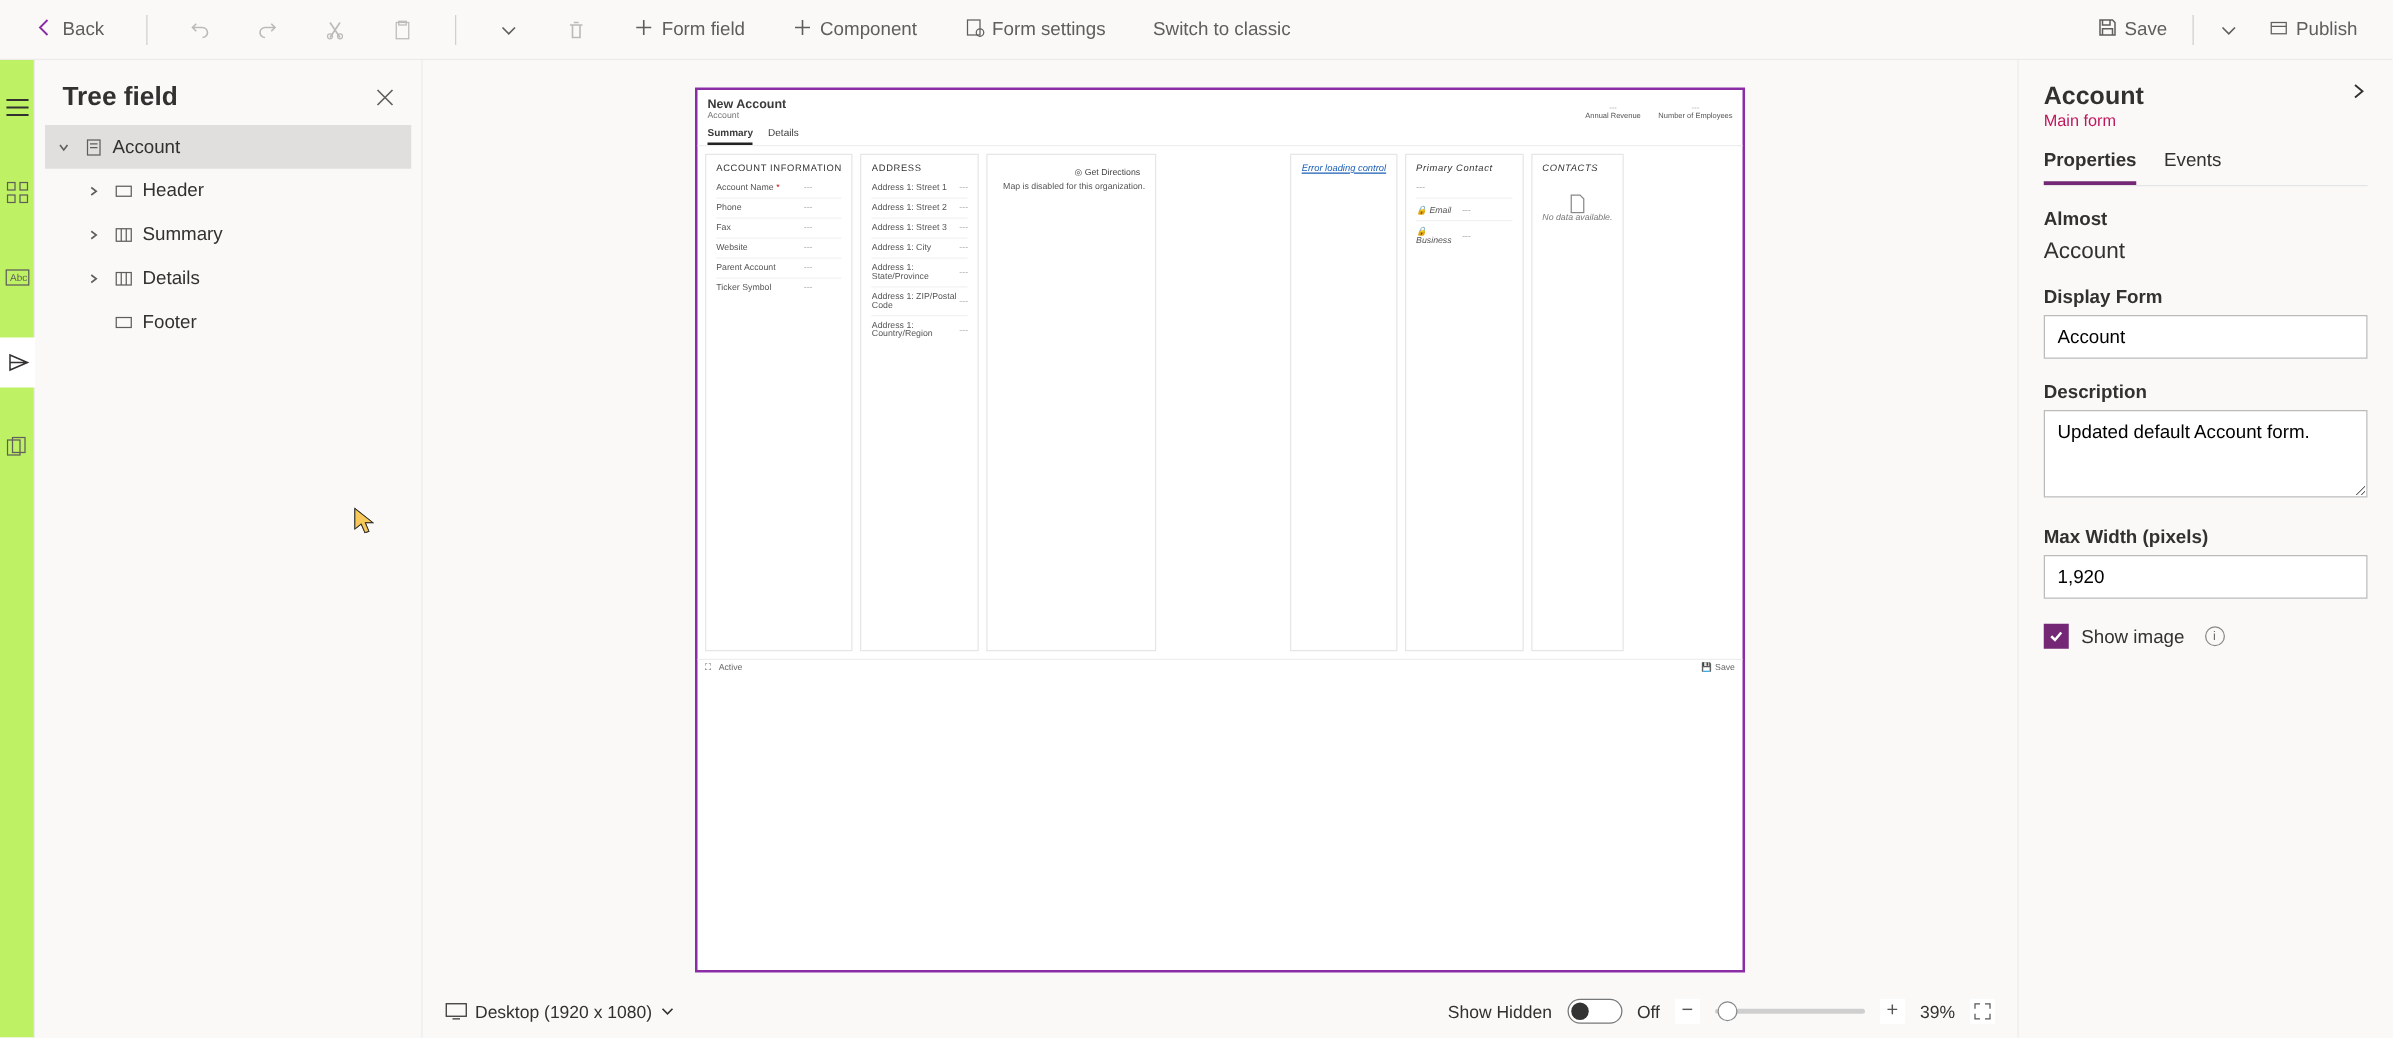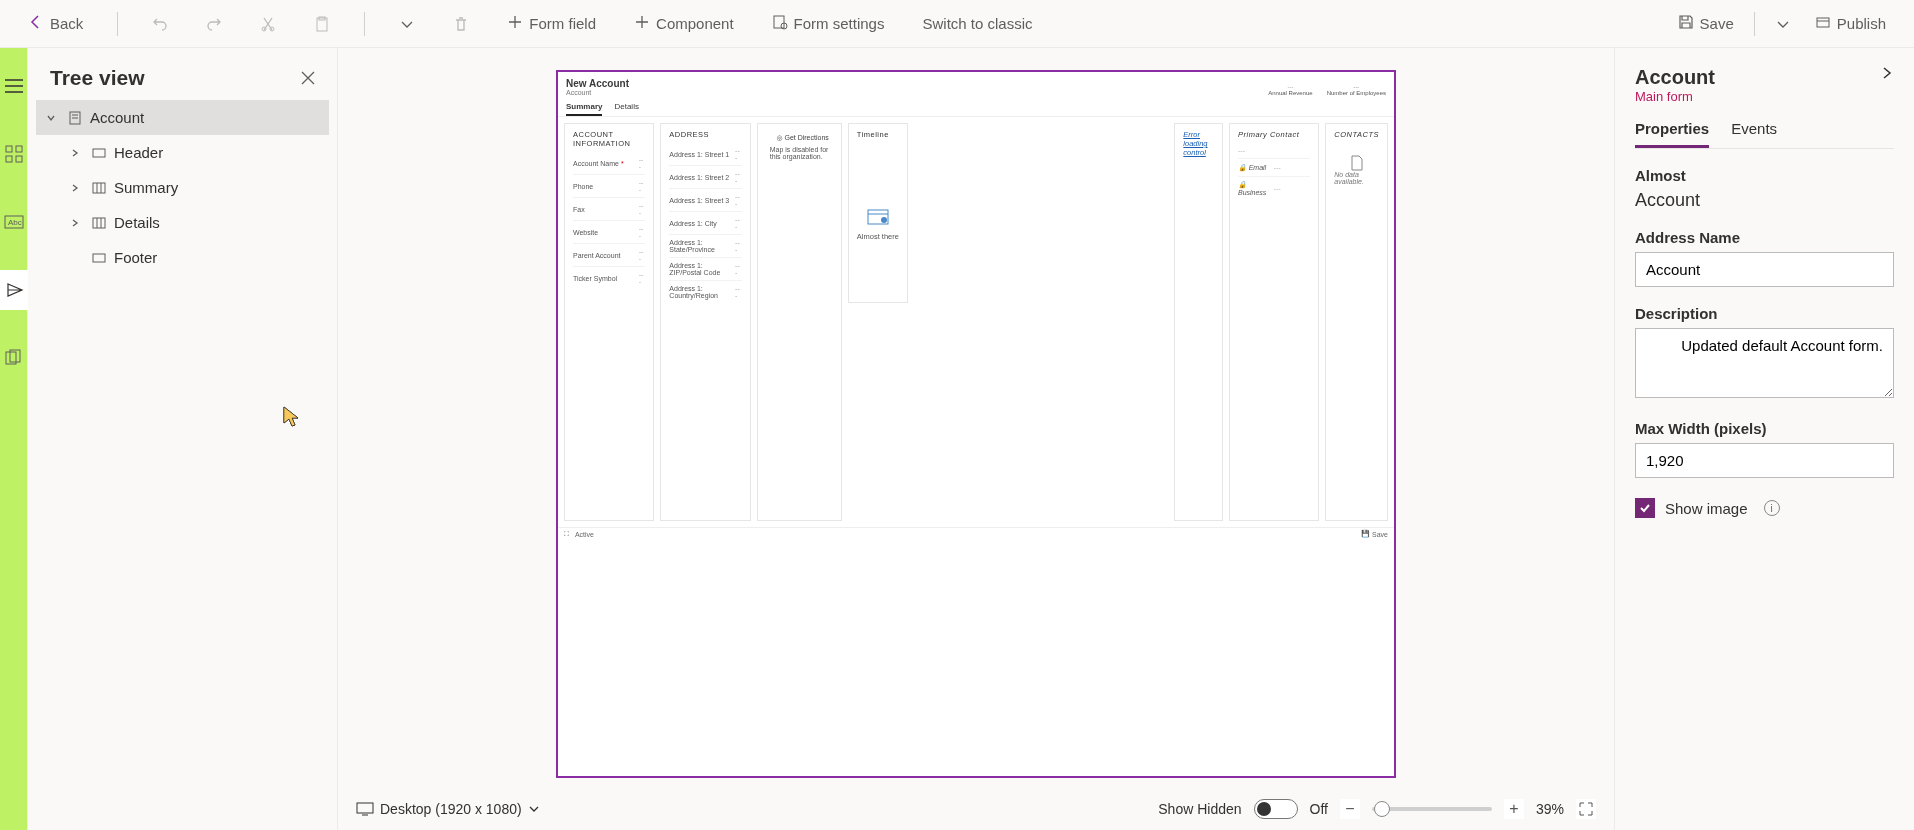--- a/index.html
+++ b/index.html
@@ -86,21 +86,21 @@
 .props-head { display:flex; align-items:flex-start; }
 .props-head .t { flex:1; }
 .props-title { font-size:20px; font-weight:600; }
 .props-sub { font-size:13px; color:#be185d; }
 .props-tabs { display:flex; gap:22px; margin:16px 0 18px 0; border-bottom:1px solid #e5e5e5; }
 .props-tab { font-size:15px; padding-bottom:8px; cursor:pointer; }
 .props-tab.active { font-weight:600; border-bottom:3px solid #742774; }
 .props-field-label { font-size:15px; font-weight:600; margin-top:18px; margin-bottom:6px; }
 .props-static { font-size:18px; margin-top:2px; }
 .props-input { width:100%; border:1px solid #bbb; padding:8px 10px; font-size:15px; background:#fff; }
-.props-textarea { width:100%; height:70px; border:1px solid #bbb; padding:8px 10px; font-size:15px; background:#fff; resize:both;text-align:right; }
+.props-textarea { width:100%; height:70px; border:1px solid #bbb; padding:8px 10px; font-size:15px; background:#fff; resize:both; }
 .props-check { display:flex; align-items:center; gap:10px; margin-top:20px; font-size:15px; }
 .chkbox { width:20px; height:20px; background:#742774; display:flex; align-items:center; justify-content:center; }
 .info-i { width:16px; height:16px; border:1px solid #888; border-radius:50%; display:inline-flex; align-items:center; justify-content:center; font-size:10px; color:#666; margin-left:6px; }
 
 svg { display:block; }
 
 
 .cursor { position:absolute; top:405px; left:282px; pointer-events:none; }
 </style>
 </head>
@@ -225,21 +225,21 @@
     <button class="rail-btn">
         <svg width="18" height="18" viewBox="0 0 18 18">
           <rect x="1" y="3" width="10" height="12" stroke="#605e5c" fill="none"></rect>
           <rect x="5" y="1" width="10" height="12" stroke="#605e5c" fill="none"></rect>
         </svg>
       </button>
   </div>
 
   <div class="tree">
     <div class="tree-head">
-      <div class="tree-title">Tree view</div>
+      <div class="tree-title">Tree field</div>
       <button class="tree-close">
         <span><svg width="14" height="14" viewBox="0 0 14 14">
               <path d="M1 1 L13 13 M13 1 L1 13" stroke="#605e5c" stroke-width="1.3"></path>
             </svg></span>
       </button>
     </div>
     <div class="tree-list" id="tree-list">
         <div class="tree-item selected">
           <span class="chev">
             <svg width="10" height="10" viewBox="0 0 10 10">
@@ -392,35 +392,20 @@
                     <span class="fp-flabel">Address 1: Country/Region</span>
                     <span class="fp-fval">---</span>
                   </div>
                 </div>
             </div>
             <div class="fp-card" style="padding-bottom:2px">
               <div class="fp-dir">◎ <span>Get Directions</span></div>
               <div class="fp-map">Map is disabled for this organization.</div>
             </div>
           </div>
-          <div class="fp-col b">
-            <div class="fp-card" style="height:180px">
-              <div class="fp-card-title" style="text-transform:none">Timeline</div>
-              <div class="fp-timeline-empty">
-                <span>
-                    <svg width="24" height="20" viewBox="0 0 24 20">
-                      <rect x="2" y="4" width="20" height="14" stroke="#4a89c7" fill="none"></rect>
-                      <path d="M2 8 H22" stroke="#4a89c7"></path>
-                      <circle cx="18" cy="14" r="3" fill="#4a89c7"></circle>
-                    </svg>
-                  </span>
-                <div style="margin-top:6px;font-size:7.5px;color:#555">Almost there</div>
-              </div>
-            </div>
-          </div>
           <div class="fp-col c">
             <div class="fp-card">
               <span class="fp-link">Error loading control</span>
             </div>
             <div class="fp-card">
               <div class="fp-card-title" style="text-transform:none">Primary Contact</div>
               <div class="fp-field">
                   <span class="fp-fval">---</span>
                 </div>
               <div id="pc-sub">
@@ -506,21 +491,21 @@
       </button>
     </div>
     <div class="props-tabs" id="props-tabs">
         <div class="props-tab active">Properties</div>
         <div class="props-tab">Events</div>
       </div>
 
     <div class="props-field-label">Almost</div>
     <div class="props-static">Account</div>
 
-    <div class="props-field-label">Address Name</div>
+    <div class="props-field-label">Display Form</div>
     <input class="props-input" value="Account" style="">
 
     <div class="props-field-label">Description</div>
     <textarea class="props-textarea" style="">Updated default Account form.</textarea>
 
     <div class="props-field-label">Max Width (pixels)</div>
     <input class="props-input" value="1,920" style="">
 
     <div class="props-check">
       <div class="chkbox">

